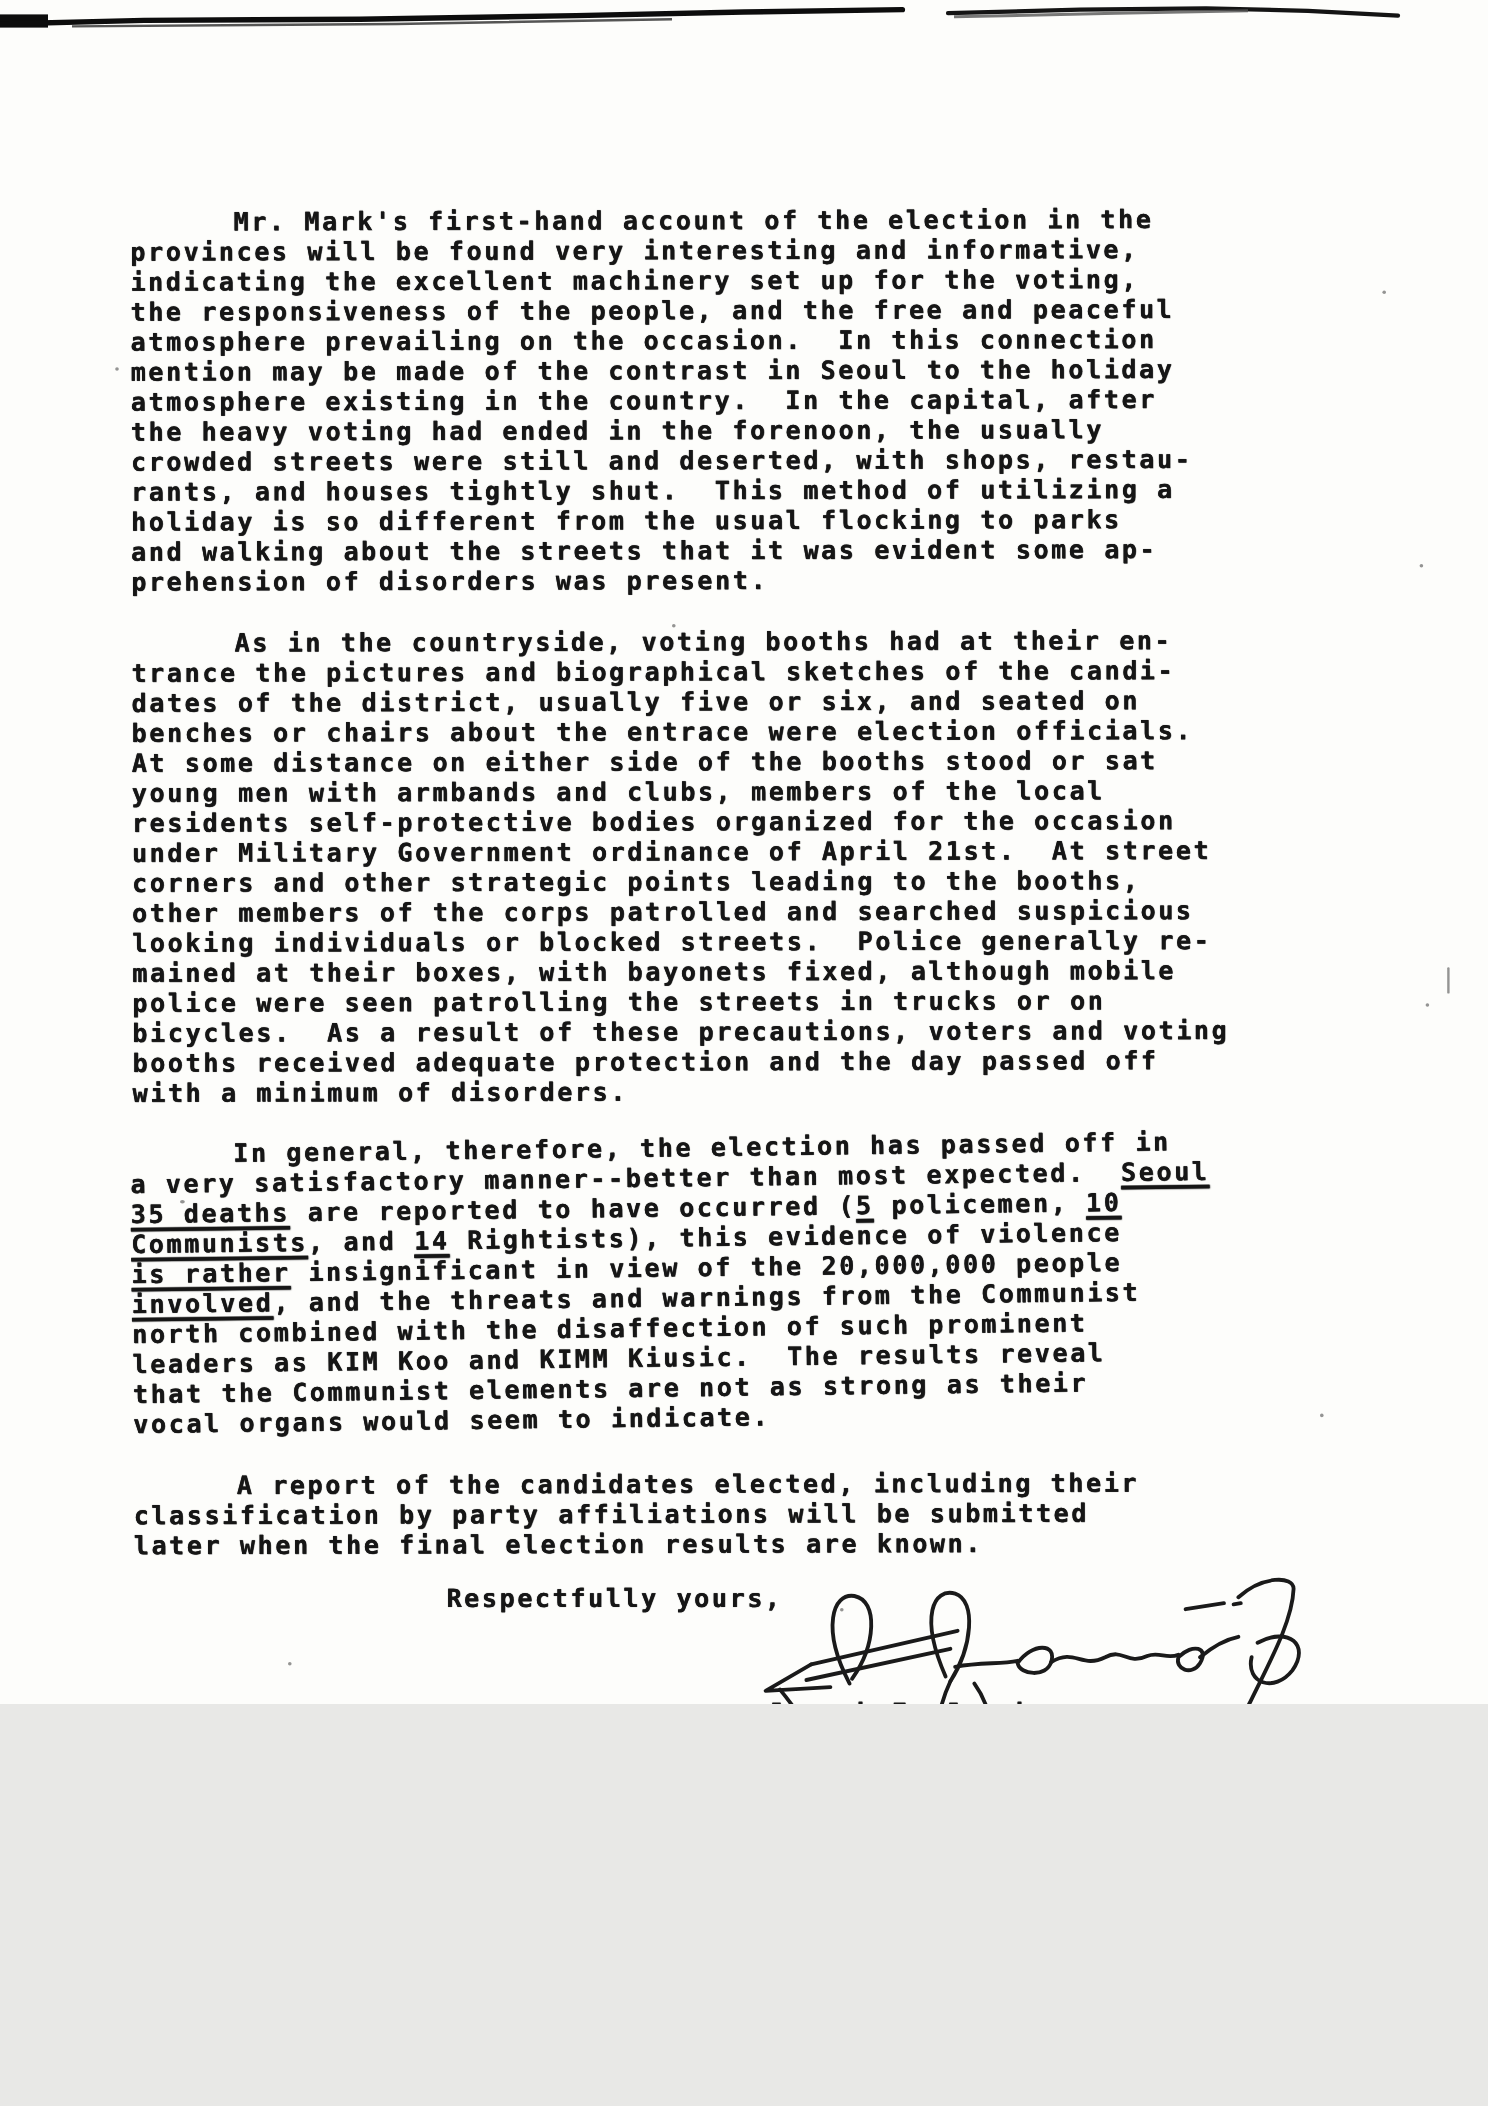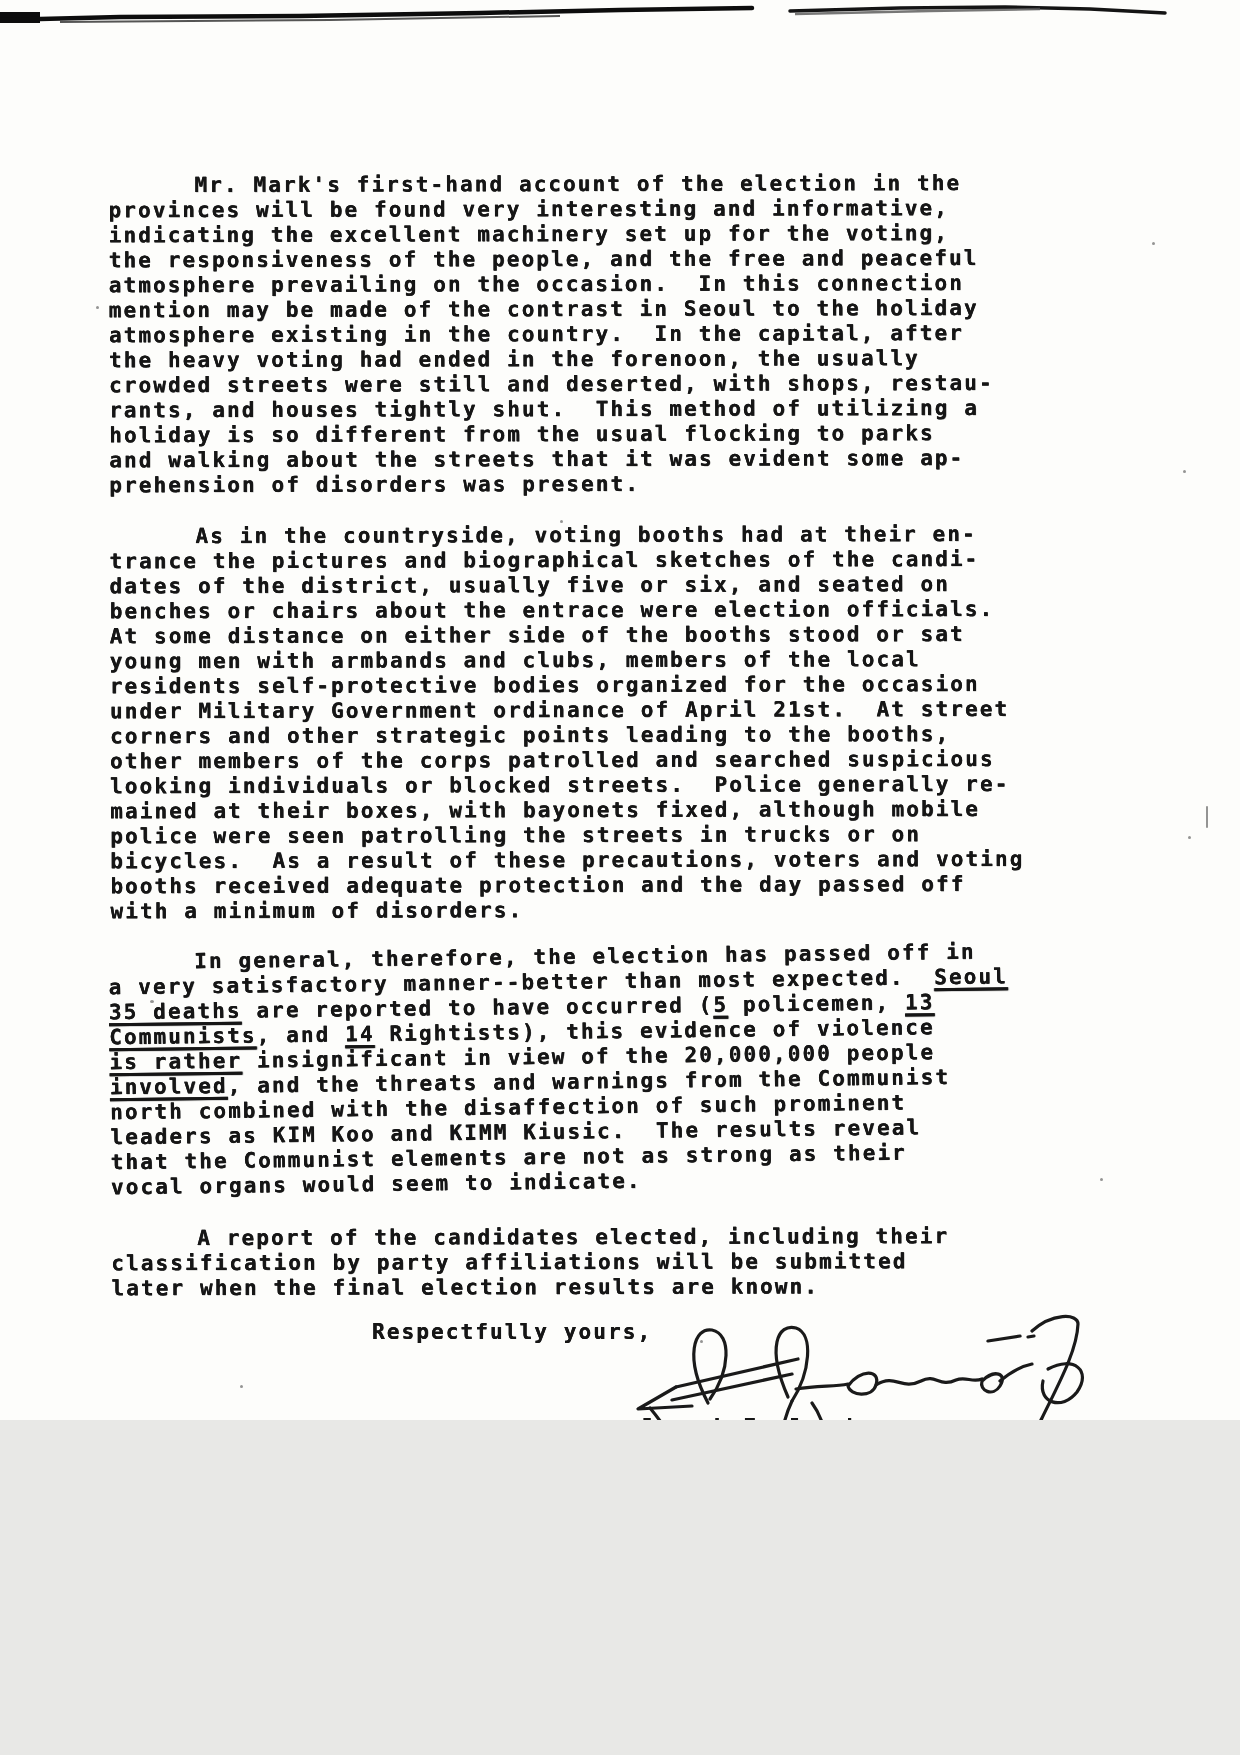--- a/index.html
+++ b/index.html
@@ -125,21 +125,21 @@
         <div class="line">looking individuals or blocked streets.  Police generally re-</div>
         <div class="line">mained at their boxes, with bayonets fixed, although mobile</div>
         <div class="line">police were seen patrolling the streets in trucks or on</div>
         <div class="line">bicycles.  As a result of these precautions, voters and voting</div>
         <div class="line">booths received adequate protection and the day passed off</div>
         <div class="line">with a minimum of disorders.</div>
       </div>
       <div class="paragraph">
         <div class="line indent">In general, therefore, the election has passed off in</div>
         <div class="line">a very satisfactory manner--better than most expected.  <span class="u">Seoul</span></div>
-        <div class="line"><span class="u">35 deaths</span> are reported to have occurred (<span class="u">5</span> policemen, <span class="u">13</span></div>
+        <div class="line"><span class="u">35 deaths</span> are reported to have occurred (<span class="u">5</span> policemen, <span class="u">10</span></div>
         <div class="line"><span class="u">Communists</span>, and <span class="u">14</span> Rightists), this evidence of violence</div>
         <div class="line"><span class="u">is rather</span> insignificant in view of the 20,000,000 people</div>
         <div class="line"><span class="u">involved</span>, and the threats and warnings from the Communist</div>
         <div class="line">north combined with the disaffection of such prominent</div>
         <div class="line">leaders as KIM Koo and KIMM Kiusic.  The results reveal</div>
         <div class="line">that the Communist elements are not as strong as their</div>
         <div class="line">vocal organs would seem to indicate.</div>
       </div>
       <div class="paragraph">
         <div class="line indent">A report of the candidates elected, including their</div>

